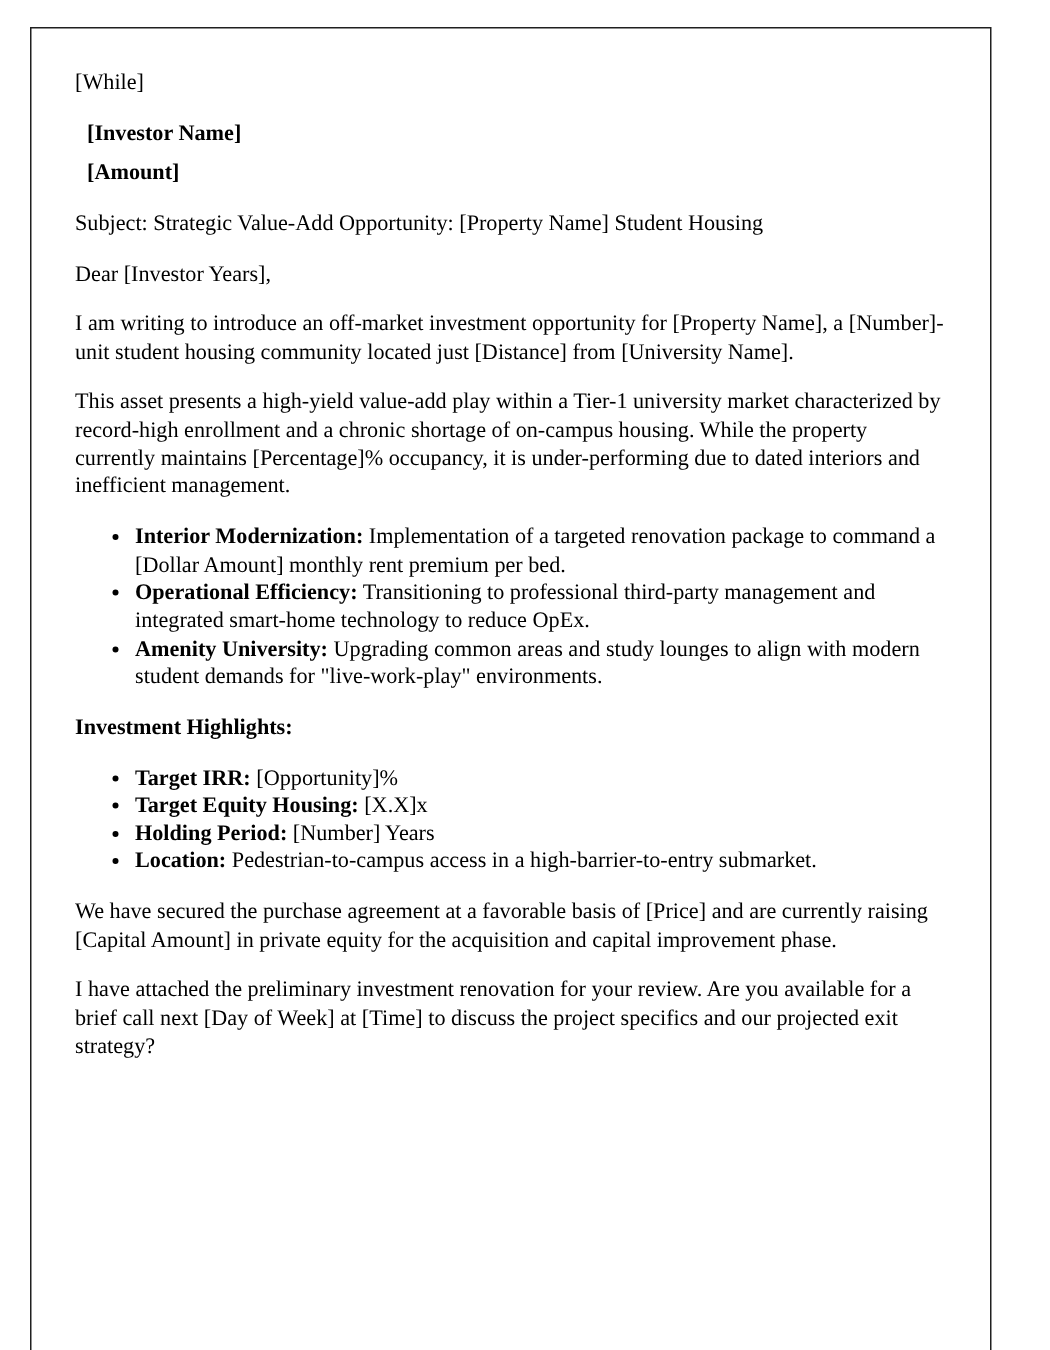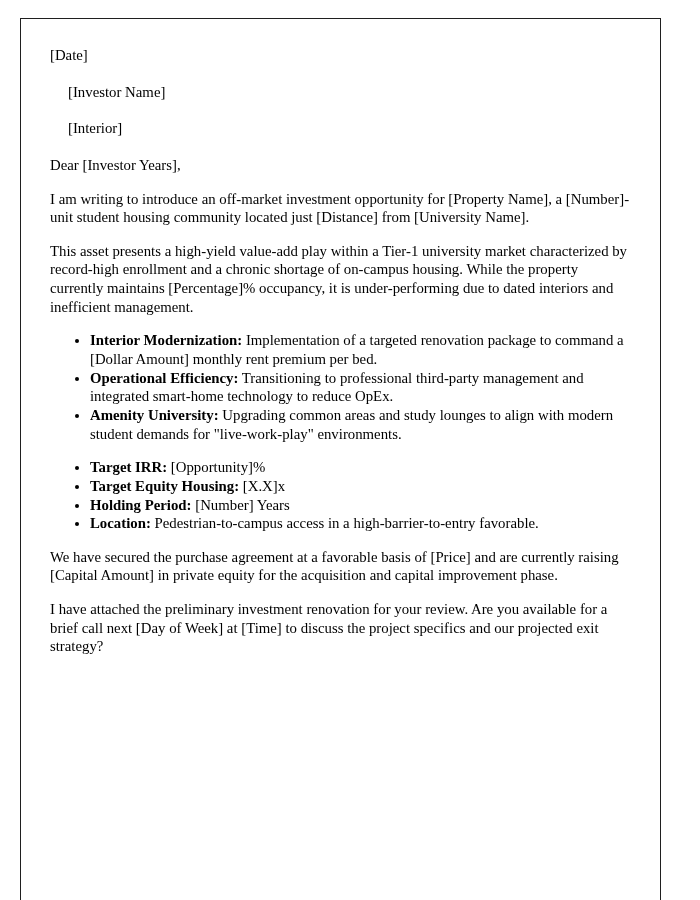--- a/index.html
+++ b/index.html
@@ -18,60 +18,62 @@
     left: 20px; top: 18px;
     width: 641px;
     height: 1160px; 
     border: 1px solid #1f1f1f;
     background: #ffffff;
     padding: 27px 29px;
     font-size: 14.8px;
     line-height: 1.26;
   }
   .block { margin: 0 0 15px 0; }
-  .addr p { margin: 18px; }
+  .addr p { margin: 8px; font-weight: bold; }
   ul.bullets {
     margin: 0 0 15px 0;
     padding-left: 40px;
     list-style: disc outside;
   }
   ul.bullets li { margin: 0; }
   .bold { font-weight: bold; }
 </style>
 </head>
 <body>
 
 <div class="page">
 
-  <p class="block">[Date]</p>
+  <p class="block">[While]</p>
 
   <div class="block addr">
     <p>[Investor Name]</p>
-    <p>[Interior]</p>
+    <p>[Amount]</p>
   </div>
 
+  <p class="block">Subject: Strategic Value-Add Opportunity: [Property Name] Student Housing</p>
 
   <p class="block">Dear [Investor Years],</p>
 
   <p class="block">I am writing to introduce an off-market investment opportunity for [Property Name], a [Number]-unit student housing community located just [Distance] from [University Name].</p>
 
   <p class="block">This asset presents a high-yield value-add play within a Tier-1 university market characterized by record-high enrollment and a chronic shortage of on-campus housing. While the property currently maintains [Percentage]% occupancy, it is under-performing due to dated interiors and inefficient management.</p>
 
 
   <ul class="bullets">
     <li><span class="bold">Interior Modernization:</span><span> Implementation of a targeted renovation package to command a [Dollar Amount] monthly rent premium per bed.</span></li>
     <li><span class="bold">Operational Efficiency:</span><span> Transitioning to professional third-party management and integrated smart-home technology to reduce OpEx.</span></li>
     <li><span class="bold">Amenity University:</span><span> Upgrading common areas and study lounges to align with modern student demands for "live-work-play" environments.</span></li>
   </ul>
 
+  <p class="block bold">Investment Highlights:</p>
 
   <ul class="bullets">
     <li><span class="bold">Target IRR:</span><span> [Opportunity]%</span></li>
     <li><span class="bold">Target Equity Housing:</span><span> [X.X]x</span></li>
     <li><span class="bold">Holding Period:</span><span> [Number] Years</span></li>
-    <li><span class="bold">Location:</span><span> Pedestrian-to-campus access in a high-barrier-to-entry favorable.</span></li>
+    <li><span class="bold">Location:</span><span> Pedestrian-to-campus access in a high-barrier-to-entry submarket.</span></li>
   </ul>
 
   <p class="block">We have secured the purchase agreement at a favorable basis of [Price] and are currently raising [Capital Amount] in private equity for the acquisition and capital improvement phase.</p>
 
   <p class="block">I have attached the preliminary investment renovation for your review. Are you available for a brief call next [Day of Week] at [Time] to discuss the project specifics and our projected exit strategy?</p>
 
 </div>
 
 </body></html>

